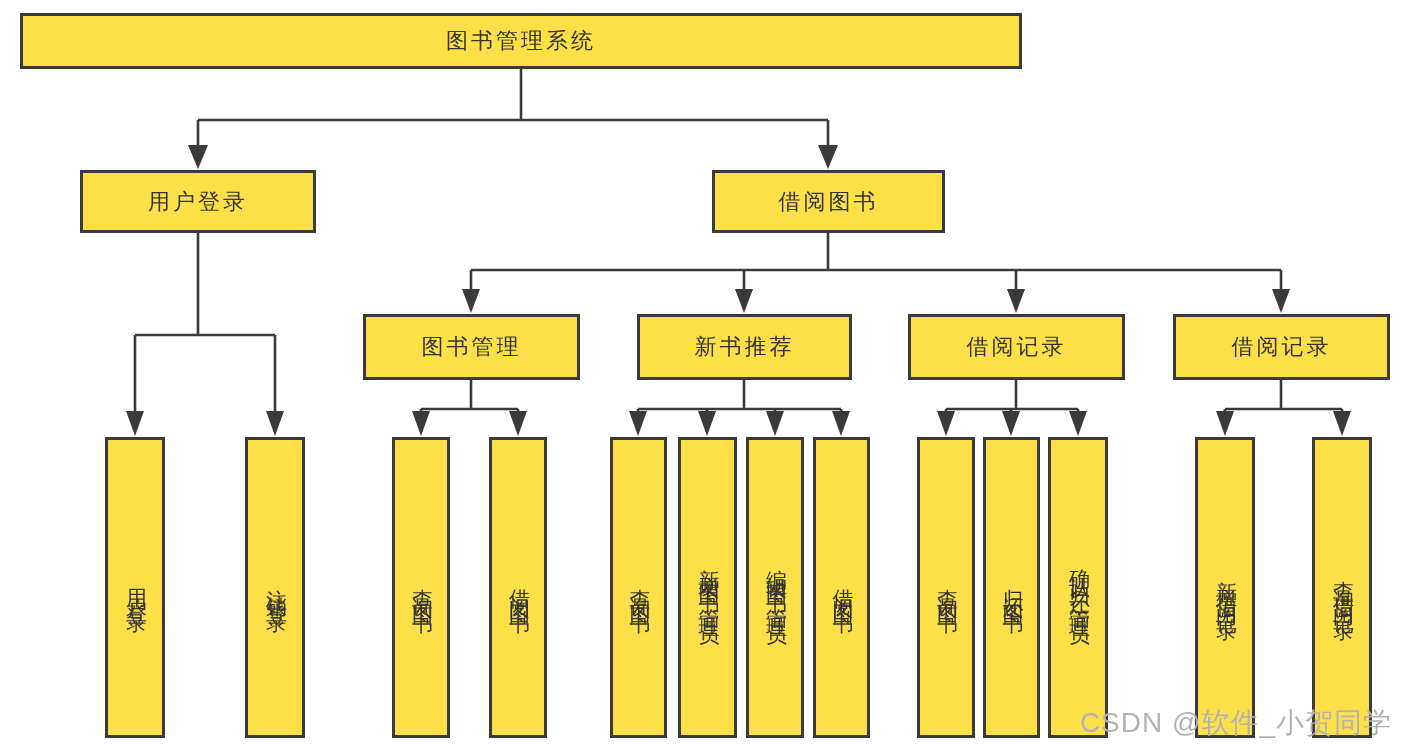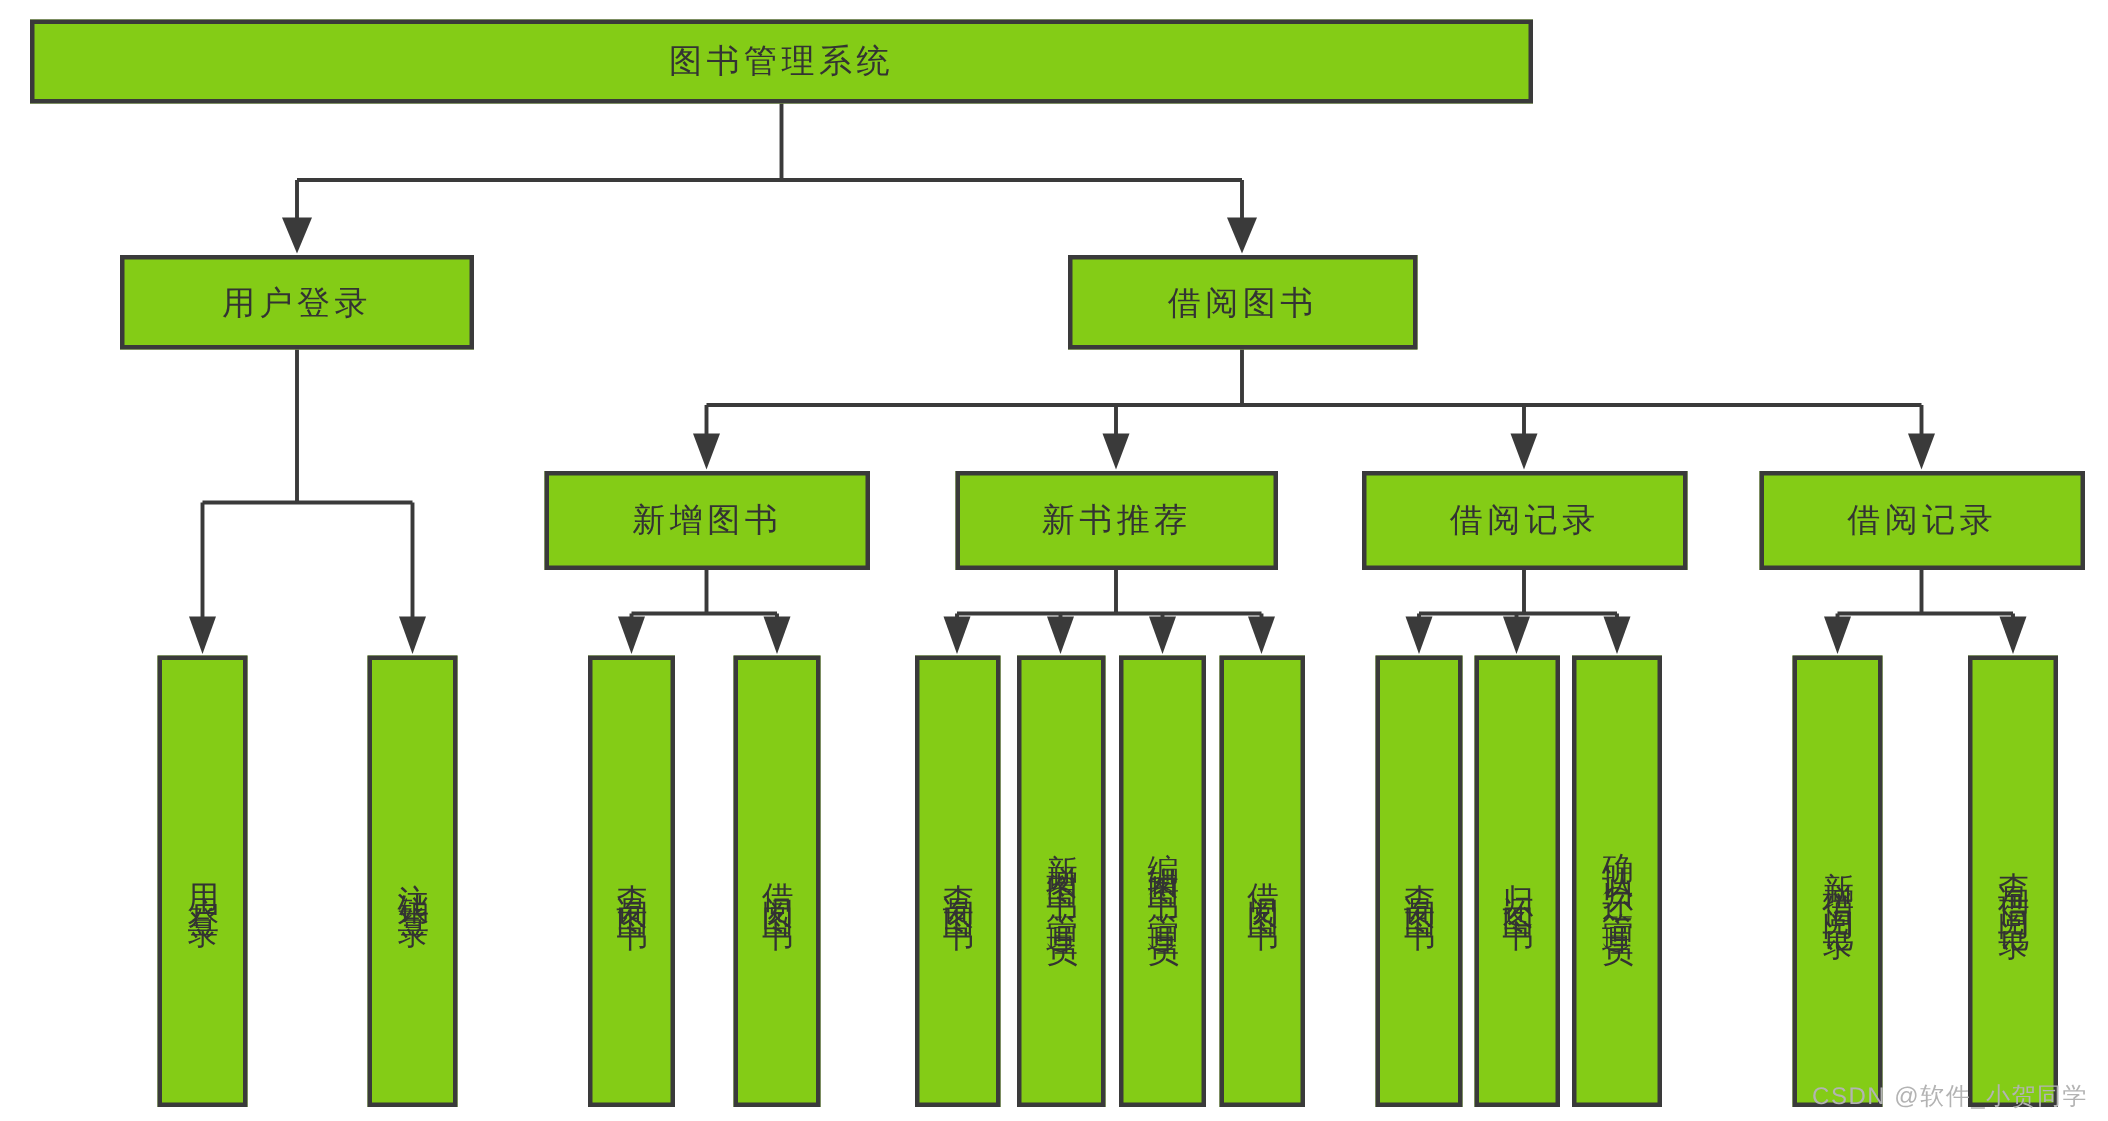--- a/index.html
+++ b/index.html
@@ -28,43 +28,44 @@
     fill:none;
     stroke:var(--line);
     stroke-width:2.6;
   }
   .carrow{
     fill:var(--line);
     stroke:none;
   }
   .box{
     position:absolute;
-    background:#84cc16;
+    background:#fde047;
     border:3px solid var(--line);
     display:flex;
     align-items:center;
     justify-content:center;
     text-align:center;
+    font-family:Liberation Mono, monospace;
   }
   .hbox{
     font-size:22px;
     letter-spacing:3px;
   }
   .vbox{
     writing-mode:vertical-rl;
     text-orientation:mixed;
     font-size:21px;
     letter-spacing:8px;
     line-height:1;
   }
   .watermark{
     position:absolute;
     right:13px;
     bottom:5px;
-    font-size:16px;
+    font-size:28px;
     letter-spacing:1px;
     color:var(--watermark);
     z-index:5;
     white-space:nowrap;
   }
 </style>
 </head>
 <body>
 
 <div class="canvas">
@@ -110,21 +111,21 @@
   </div>
 
   <div class="box hbox" style="left:80px;top:170px;width:236px;height:63px">
     <span>用户登录</span>
   </div>
   <div class="box hbox" style="left:712px;top:170px;width:233px;height:63px">
     <span>借阅图书</span>
   </div>
 
   <div class="box hbox" style="left:363px;top:314px;width:217px;height:66px">
-    <span>新增图书</span>
+    <span>图书管理</span>
   </div>
   <div class="box hbox" style="left:637px;top:314px;width:215px;height:66px">
     <span>新书推荐</span>
   </div>
   <div class="box hbox" style="left:908px;top:314px;width:217px;height:66px">
     <span>借阅记录</span>
   </div>
   <div class="box hbox" style="left:1173px;top:314px;width:217px;height:66px">
     <span>借阅记录</span>
   </div>

